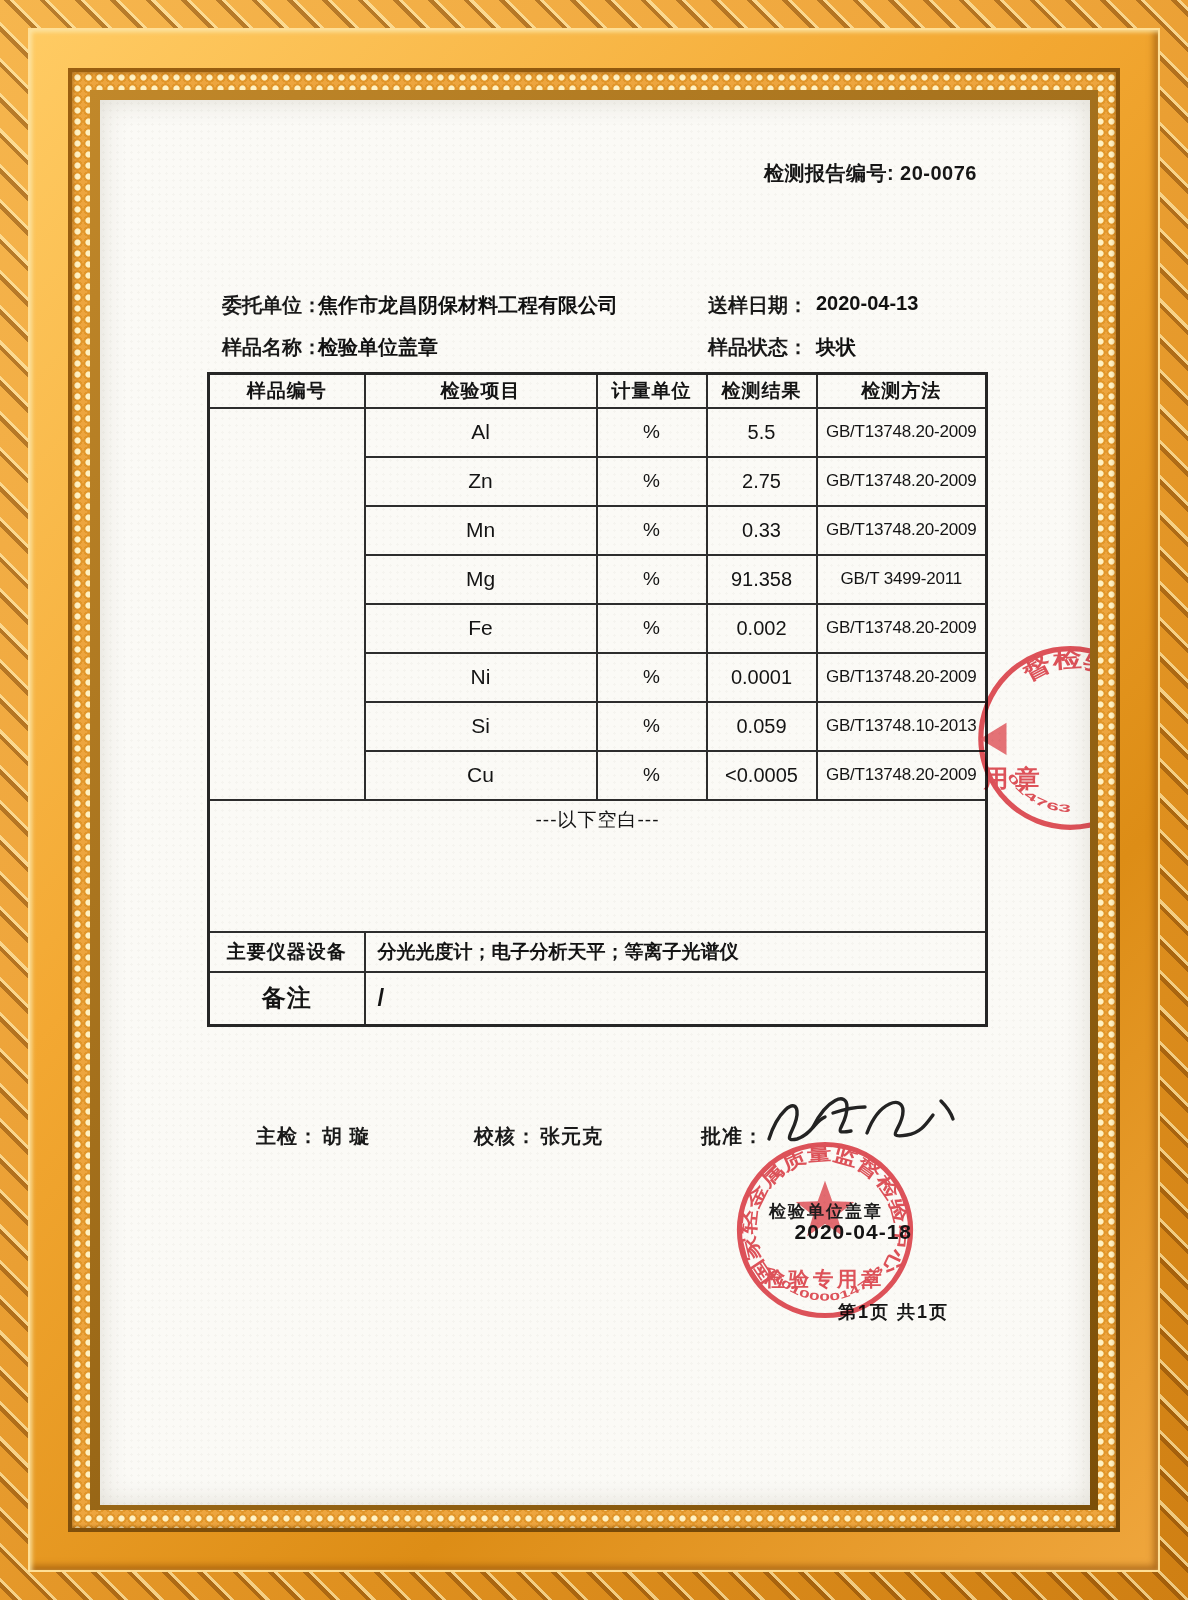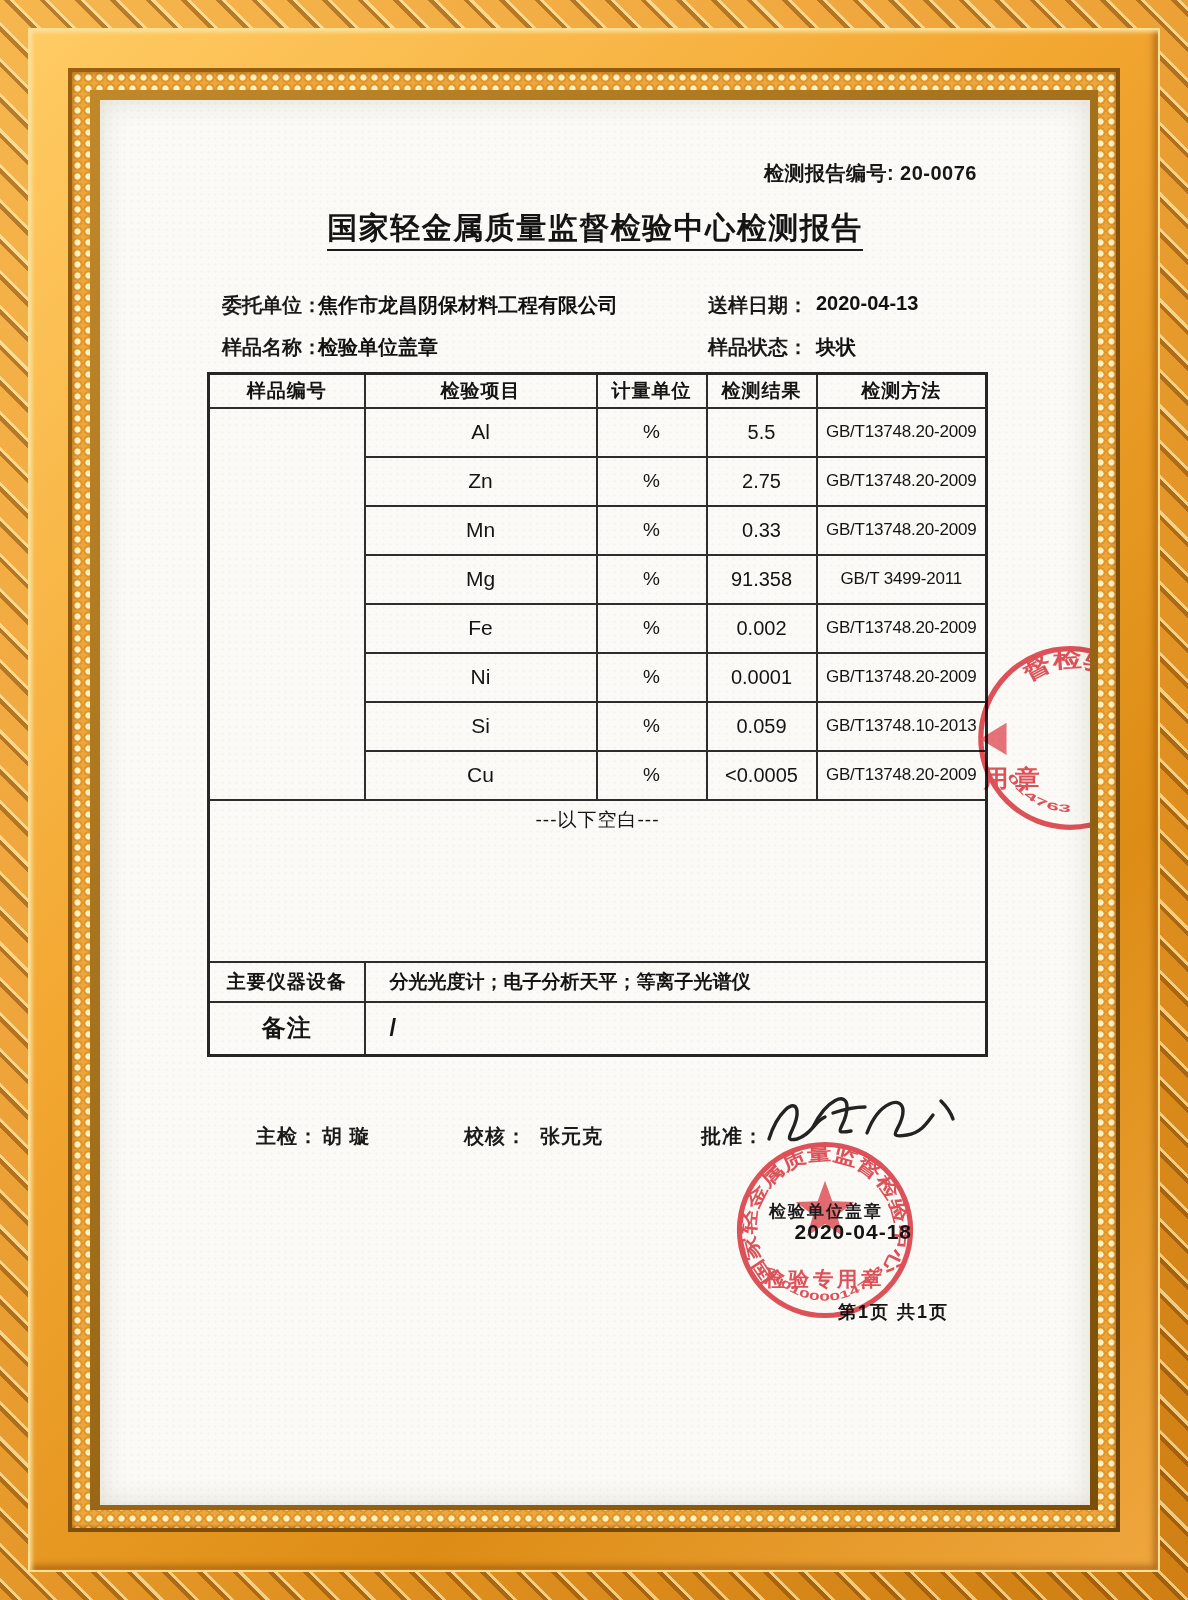--- a/index.html
+++ b/index.html
@@ -47,25 +47,25 @@
   .tbl-wrap { left:107px; top:272px; width:778px; }
   table { border-collapse:collapse; width:778px; table-layout:fixed; }
   td,th { border:2px solid #2d2d2d; text-align:center; vertical-align:middle; color:#141414; overflow:hidden; }
   table { border:3px solid #262626; }
   tr.hdr th { height:34px; font-size:19px; font-weight:700; letter-spacing:1px; }
   tr.data td { height:49px; }
   td.item { font-size:21px; }
   td.unit { font-size:19px; }
   td.result { font-size:20px; }
   td.method { font-size:17px; letter-spacing:-.2px; }
-  tr.blankrow td { height:162px; vertical-align:top; padding-top:6px; font-size:19px; letter-spacing:1px; }
+  tr.blankrow td { height:132px; vertical-align:top; padding-top:6px; font-size:19px; letter-spacing:1px; }
   tr.instr td { height:40px; font-size:19px; }
   tr.remark td { height:54px; font-size:24px; }
   td.lblcell { font-weight:700; letter-spacing:1px; }
-  td.leftcell { text-align:left; padding-left:24px; font-weight:600; }
+  td.leftcell { text-align:left; padding-left:12px; font-weight:600; }
 
   .note { left:120px; top:941px; font-size:19px; font-weight:600; letter-spacing:.5px; color:#161616; }
 
   .sig { top:1023px; font-size:20px; font-weight:700; color:#1a1a1a; letter-spacing:1px; }
 
   .footer { left:738px; top:1200px; font-size:18px; font-weight:600; letter-spacing:2px; color:#161616; }
 
   .stamp-overlay-label { left:640px; top:1100px; width:172px; text-align:center;
     font-size:17px; font-weight:700; letter-spacing:2px; color:#1c1c1c; z-index:6; }
   .stamp-overlay-date { left:640px; top:1120px; width:172px; text-align:right;
@@ -82,23 +82,20 @@
 <div class="layer frame-carved"></div>
 <div class="layer frame-smooth"></div>
 <div class="layer frame-darkline"></div>
 <div class="layer frame-bead"></div>
 <div class="layer frame-lip"></div>
 
 <div class="paper">
 
   <div class="abs report-no">检测报告编号: 20-0076</div>
 
-  <div class="abs title-wrap">
-    <span>国家轻金属质量监督检验中心检测报告</span>
-  </div>
 
   <span class="abs info-lbl" style="left:122px;top:192px">委托单位：</span>
   <span class="abs info-val" style="left:218px;top:192px">焦作市龙昌阴保材料工程有限公司</span>
   <span class="abs info-lbl" style="left:608px;top:192px">送样日期：</span>
   <span class="abs info-val" style="left:716px;top:192px">2020-04-13</span>
 
   <span class="abs info-lbl" style="left:122px;top:234px">样品名称：</span>
   <span class="abs info-val" style="left:218px;top:234px">检验单位盖章</span>
   <span class="abs info-lbl" style="left:608px;top:234px">样品状态：</span>
   <span class="abs info-val" style="left:716px;top:234px">块状</span>
@@ -180,21 +177,21 @@
         <td class="lblcell">备注</td>
         <td colspan="4" class="leftcell">/</td>
       </tr>
     </tbody>
       </table>
   </div>
 
 
   <span class="abs sig" style="left:156px">主检：</span>
   <span class="abs sig" style="left:222px">胡  璇</span>
-  <span class="abs sig" style="left:364px">校核：</span>
+  <span class="abs sig" style="left:374px">校核：</span>
   <span class="abs sig" style="left:440px">张元克</span>
   <span class="abs sig" style="left:601px">批准：</span>
 
   <svg class="abs sig-svg" width="215" height="75" viewBox="0 0 215 75">
     <g fill="none" stroke="#232323" stroke-width="3.4" stroke-linecap="round">
       <path d="M14,56 C22,30 40,14 42,28 C44,44 24,60 42,56 C56,52 60,38 70,34"></path>
       <path d="M58,44 C72,16 92,8 92,24 C92,44 74,52 96,48"></path>
       <path d="M78,30 C90,26 102,24 110,24"></path>
       <path d="M112,50 C124,18 148,12 148,28 C148,46 128,56 152,52 C166,50 172,40 178,32"></path>
       <path d="M186,18 C192,24 196,30 198,36"></path>

